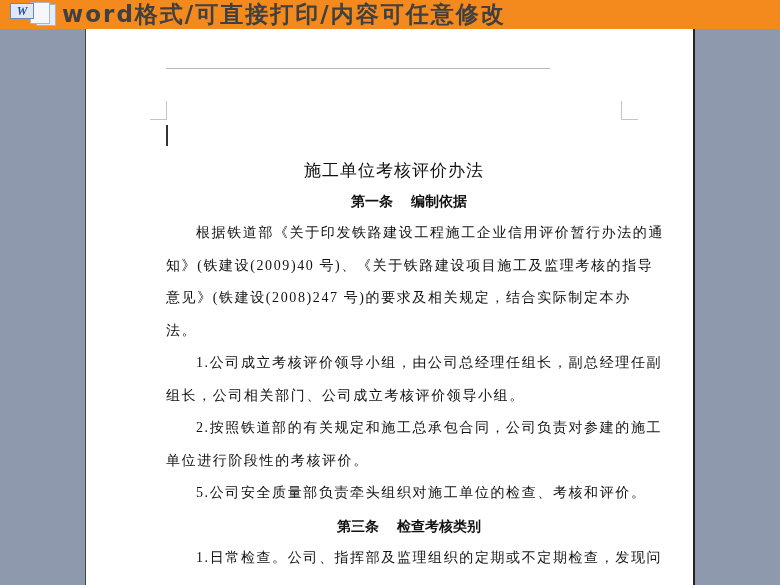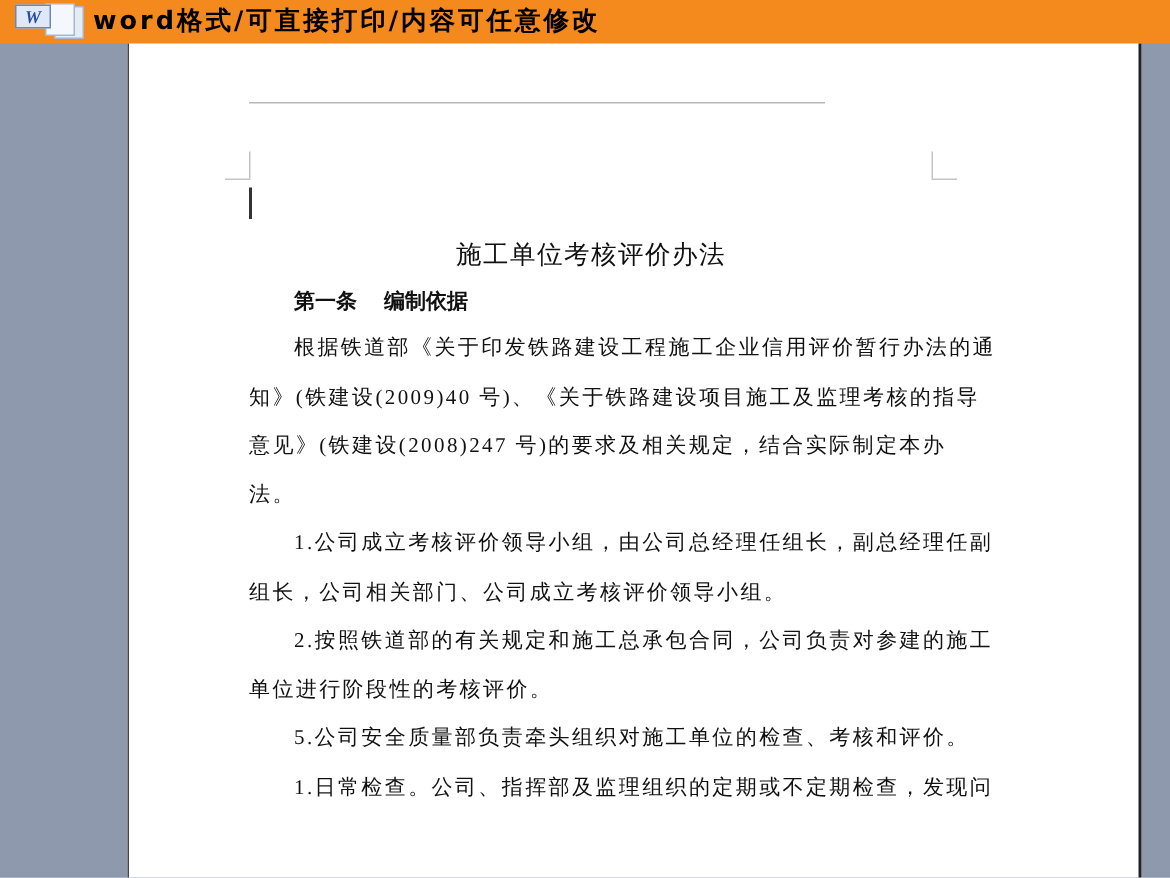--- a/index.html
+++ b/index.html
@@ -24,26 +24,26 @@
       position: absolute; left: 22px; top: 2px; width: 20px; height: 22px;
       background: #f4f7fb; border: 1px solid #a9b6c9;
     }
     .word-icon .w-badge {
       position: absolute; left: 2px; top: 3px; width: 24px; height: 16px;
       background: #dfe8f6; border: 1px solid #6d86b8;
       color: #2b4ea0; font: italic bold 12px "Liberation Serif", serif;
       display: flex; align-items: center; justify-content: center;
     }
     .banner-title {
-      color: #000000; font-family: "DejaVu Sans", "Liberation Sans", sans-serif;
-      font-weight: bold; font-size: 17px; letter-spacing: 2px;
+      color: #404040; font-family: "DejaVu Sans", "Liberation Sans", sans-serif;
+      font-weight: bold; font-size: 23px; letter-spacing: 2px;
       margin-left: 4px; white-space: nowrap; line-height: 29px;
     }
     .page {
-      position: absolute; left: 85px; top: 29px; width: 676px; height: 556px;
+      position: absolute; left: 85px; top: 29px; width: 610px; height: 556px;
       background: #ffffff;
       border-left: 1px solid #444; border-right: 2px solid #222;
     }
     .header-line {
       position: absolute; left: 80px; top: 39px; width: 384px; height: 1px;
       background: #b8b8b8;
     }
     .corner-left-v {
       position: absolute; left: 80px; top: 72px; width: 1px; height: 18px; background: #c4c4c4;
     }
@@ -61,21 +61,21 @@
     }
     .content {
       position: absolute; left: 80px; top: 126px; width: 456px;
       color: #111; font-size: 14px;
     }
     .doc-title {
       text-align: center; font-size: 17px; font-weight: normal;
       height: 30px; line-height: 30px; letter-spacing: 1px;
     }
     .article-heading {
-      font-weight: bold; padding-left: 30px; height: 32px; line-height: 32px; font-size: 14px;
+      font-weight: bold; padding-left: 30px; height: 32px; line-height: 32px; font-size: 14px; text-align: center;
     }
     .article-heading .gap { display: inline-block; width: 18px; }
     .para {
       text-indent: 30px; line-height: 32.5px; text-align: justify;
       letter-spacing: 1.6px; font-size: 14px;
     }
     .para-line { display: block; white-space: nowrap; height: 32.5px; font-family: Liberation Serif, serif; }
     .para-line.indent { padding-left: 30px; }
   </style>
 </head>
@@ -112,17 +112,20 @@
     </div>
 
     <div class="para" style="text-indent:0">
       <span class="para-line indent">1.公司成立考核评价领导小组，由公司总经理任组长，副总经理任副</span>
       <span class="para-line">组长，公司相关部门、公司成立考核评价领导小组。</span>
       <span class="para-line indent">2.按照铁道部的有关规定和施工总承包合同，公司负责对参建的施工</span>
       <span class="para-line">单位进行阶段性的考核评价。</span>
       <span class="para-line indent">5.公司安全质量部负责牵头组织对施工单位的检查、考核和评价。</span>
     </div>
 
+    <div class="article-heading">
+      <span>第三条</span><span class="gap"></span><span>检查考核类别</span>
+    </div>
     <div class="para" style="text-indent:0">
       <span class="para-line indent">1.日常检查。公司、指挥部及监理组织的定期或不定期检查，发现问</span>
     </div>
   </div>
 </div>
 
 </body></html>

